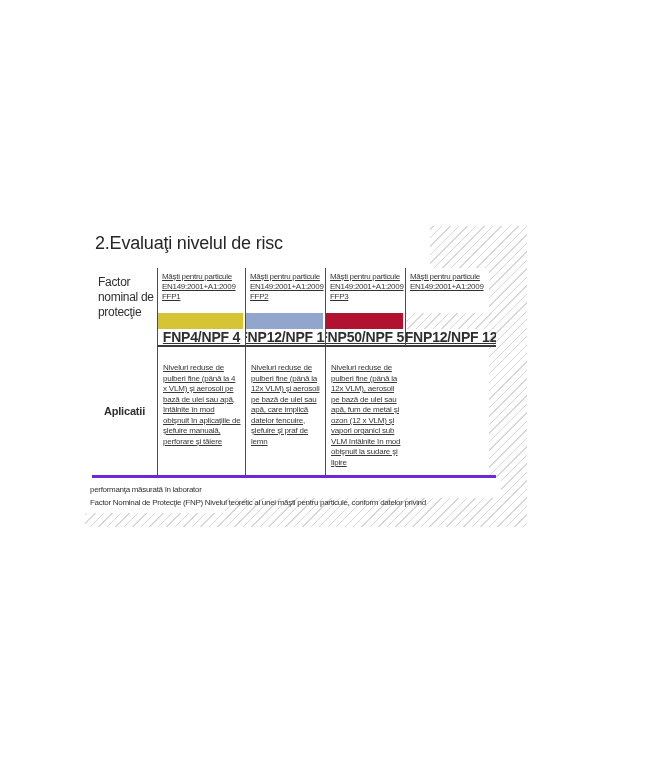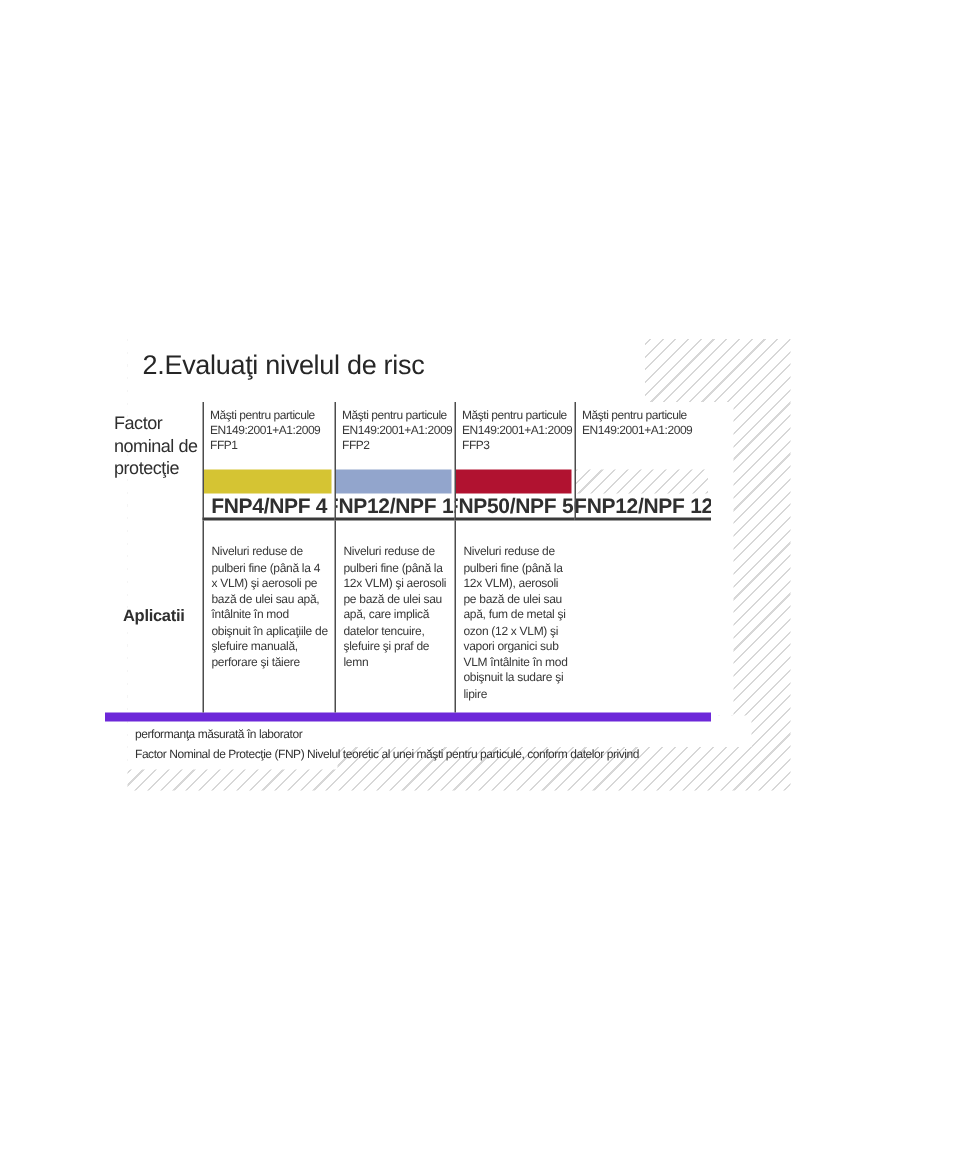--- a/index.html
+++ b/index.html
@@ -36,30 +36,30 @@
     left: 95px; top: 233px;
     margin: 0;
     font-size: 18px;
     font-weight: 400;
     letter-spacing: -0.2px;
     color: #262626;
   }
 
   .risk-table {
     position: absolute;
-    left: 70px; top: 268px;
+    left: 92px; top: 268px;
     display: grid;
     grid-template-columns: 65px 88px 80px 80px 91px;
     grid-template-rows: 79px 128px;
     width: 404px;
-    border-bottom: 6px solid #6d28d9;
+    border-bottom: 3px solid #6d28d9;
     box-sizing: border-box;
   }
   .cell { overflow: hidden; box-sizing: border-box; }
-  .vline { border-left: 1px solid #4d4d4d; }
+  .vline { border-left: 1px solid #4d4d4d; text-decoration: underline; }
   .hrow  { border-bottom: 2px solid #3a3a3a; display: flex; flex-direction: column; }
 
   .label-factor {
     padding: 7px 2px 0 6px;
     font-size: 12px;
     line-height: 15px;
     letter-spacing: -0.3px;
     color: #2f2f2f;
   }
   .label-aplicatii {

